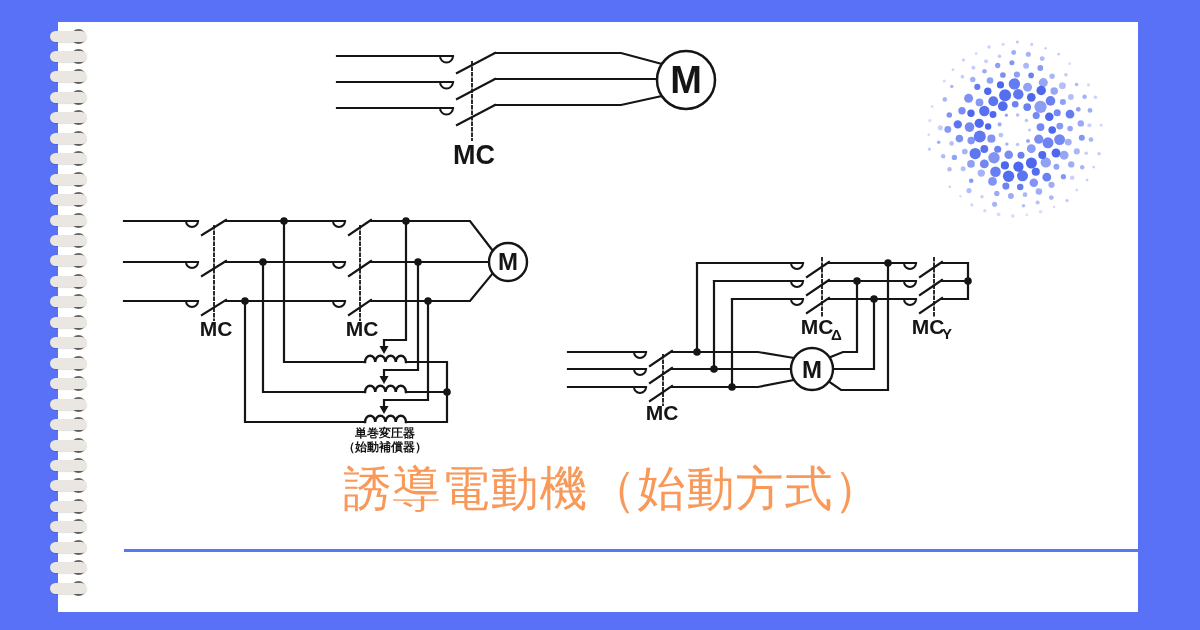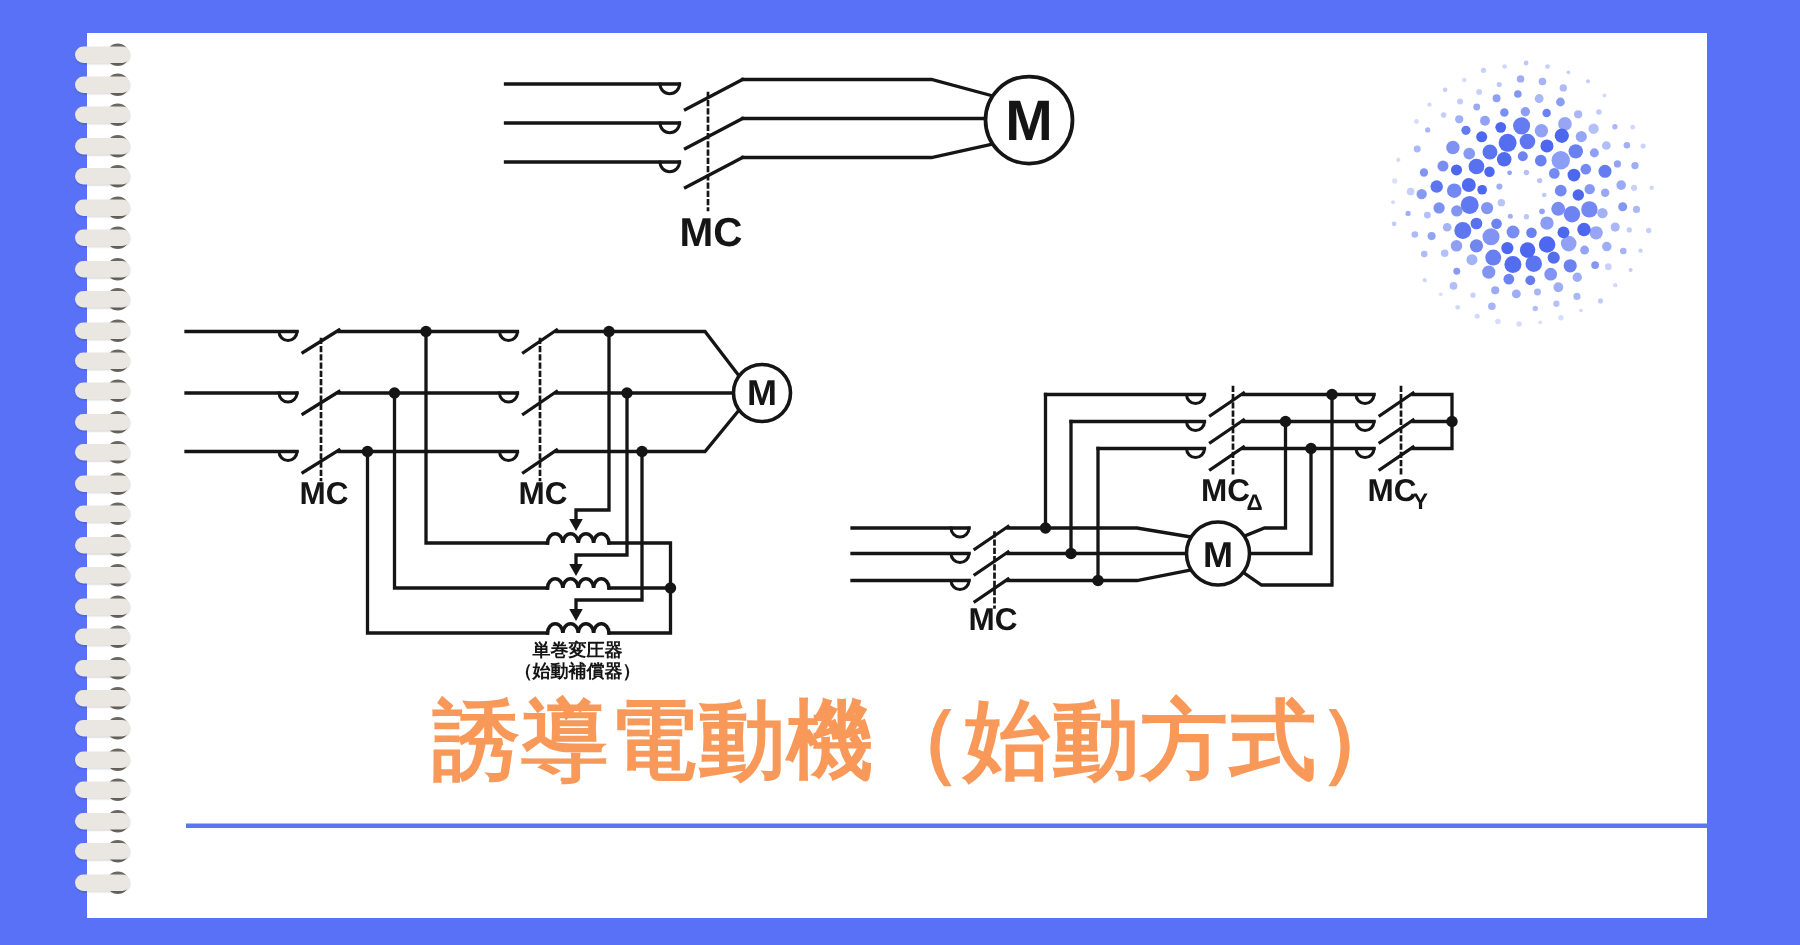--- a/index.html
+++ b/index.html
@@ -24,21 +24,21 @@
     border:4px solid #6B6862;border-radius:50%;background:transparent;display:block;
   }
   .ring .pin{
     position:absolute;left:0;top:2px;width:37px;height:11px;display:block;
     background:#EAE6E1;border-radius:6px;box-shadow:0 1px 1px rgba(0,0,0,.12);
   }
   .halftone{position:absolute;left:855px;top:5px;}
   .title{
     position:absolute;left:0;top:442px;width:100%;margin:0;
     text-align:center;text-indent:30px;letter-spacing:1px;
-    font-size:58px;line-height:1.05;font-weight:bold;color:#F8995A;
+    font-size:48px;line-height:1.05;font-weight:normal;color:#F8995A;
     font-family:"Liberation Sans",sans-serif;
   }
   .divider{position:absolute;left:66px;right:0;top:527px;height:3px;background:#5B77F0;}
 </style>
 </head>
 <body style="background: rgb(88, 113, 246);">
 
 <div class="paper">
 
   <svg class="circuits" width="1080" height="590" viewBox="0 0 1080 590">

